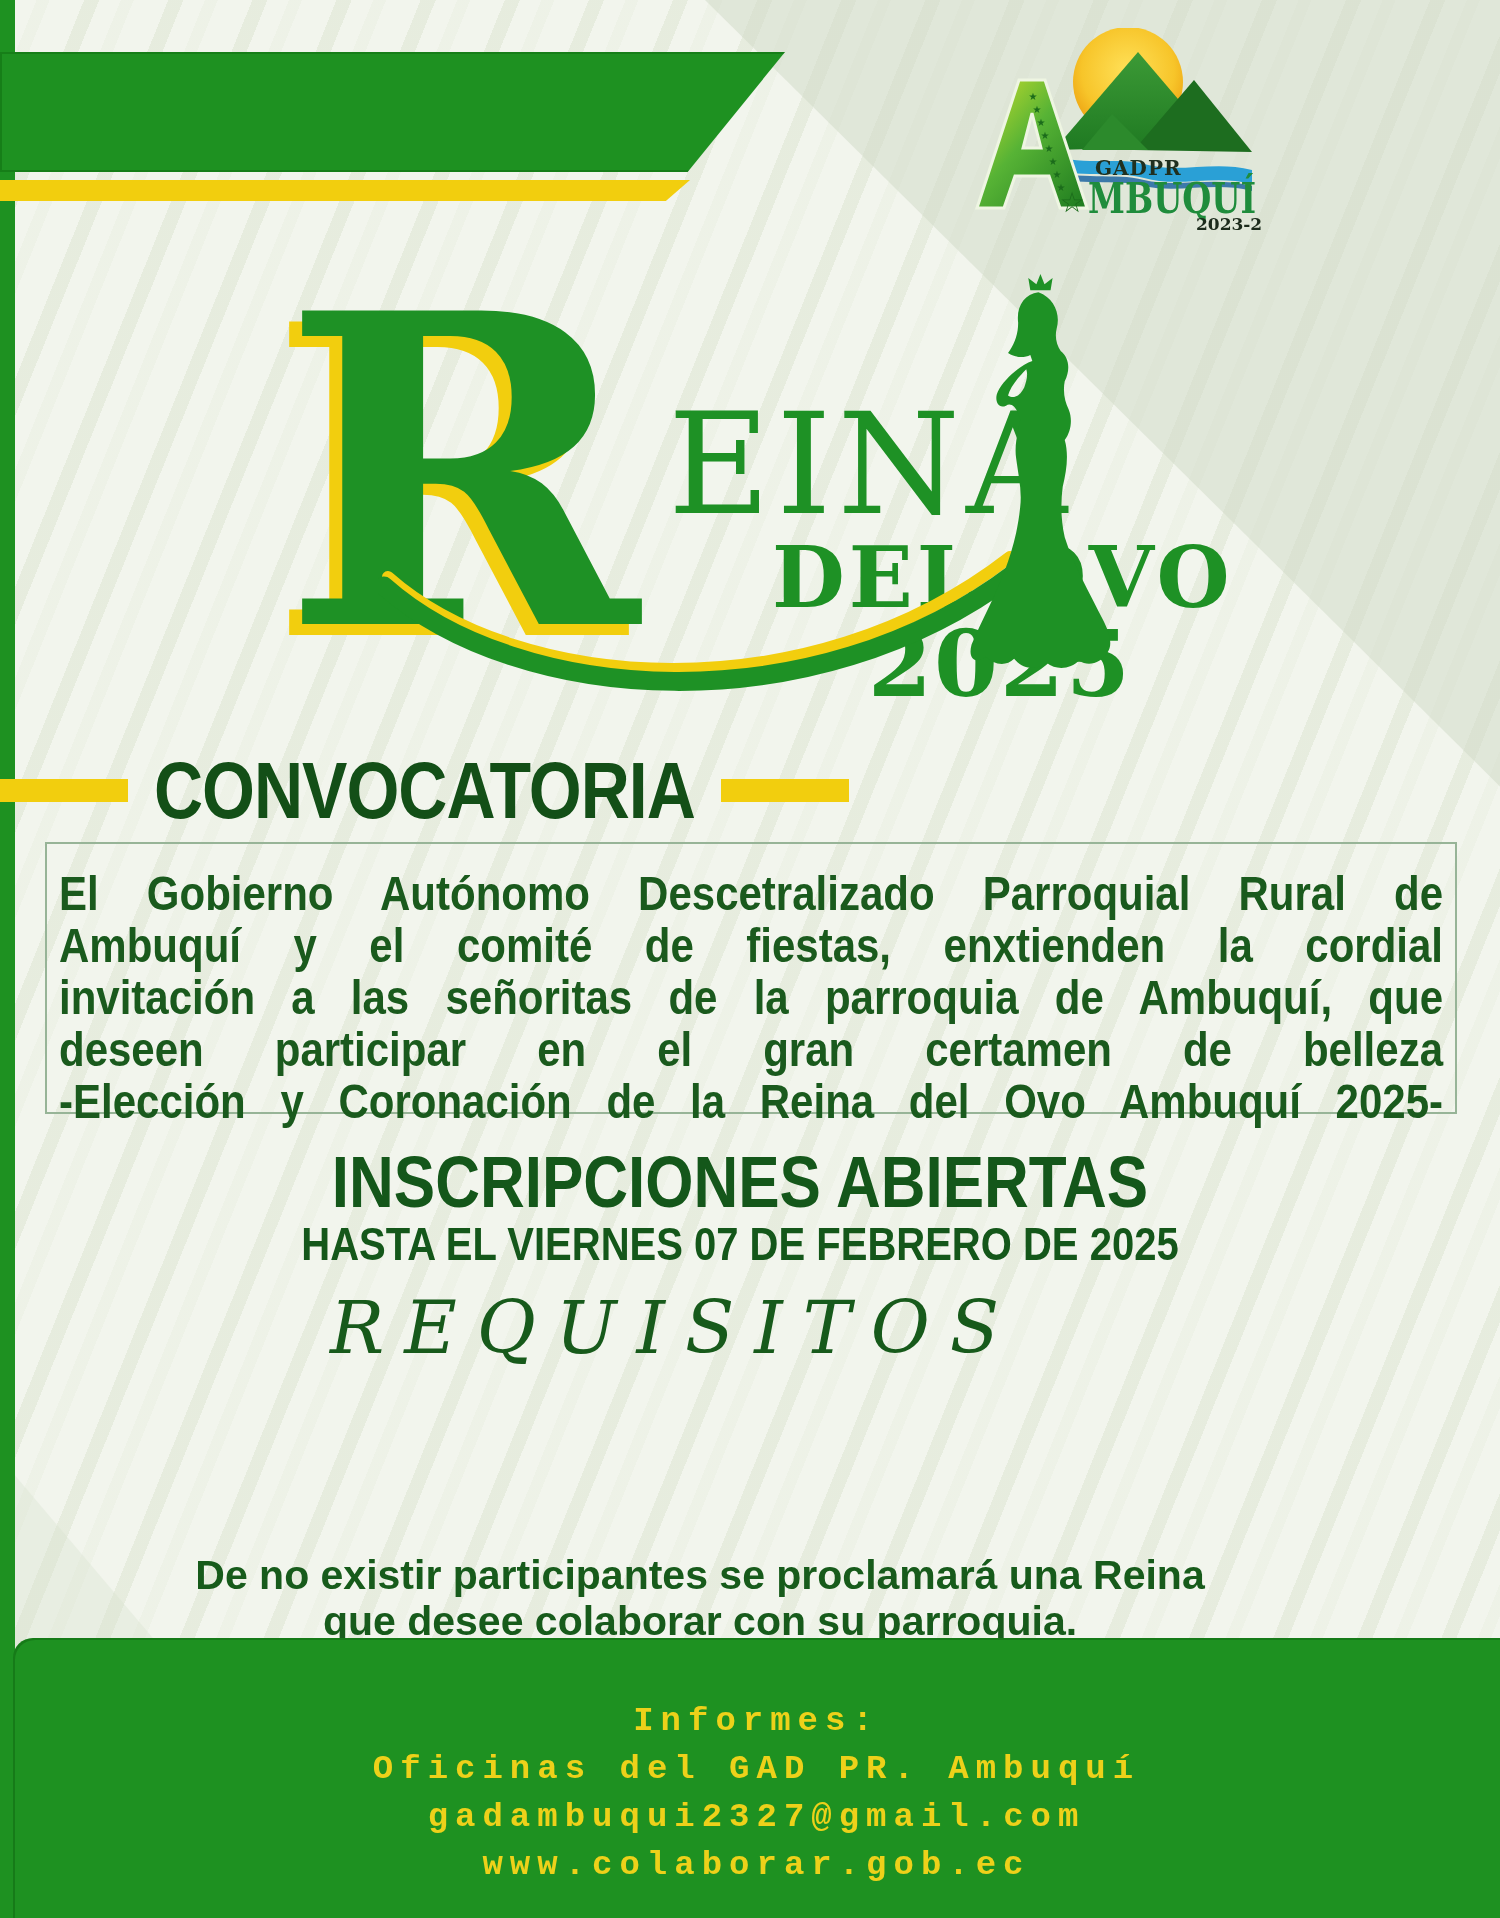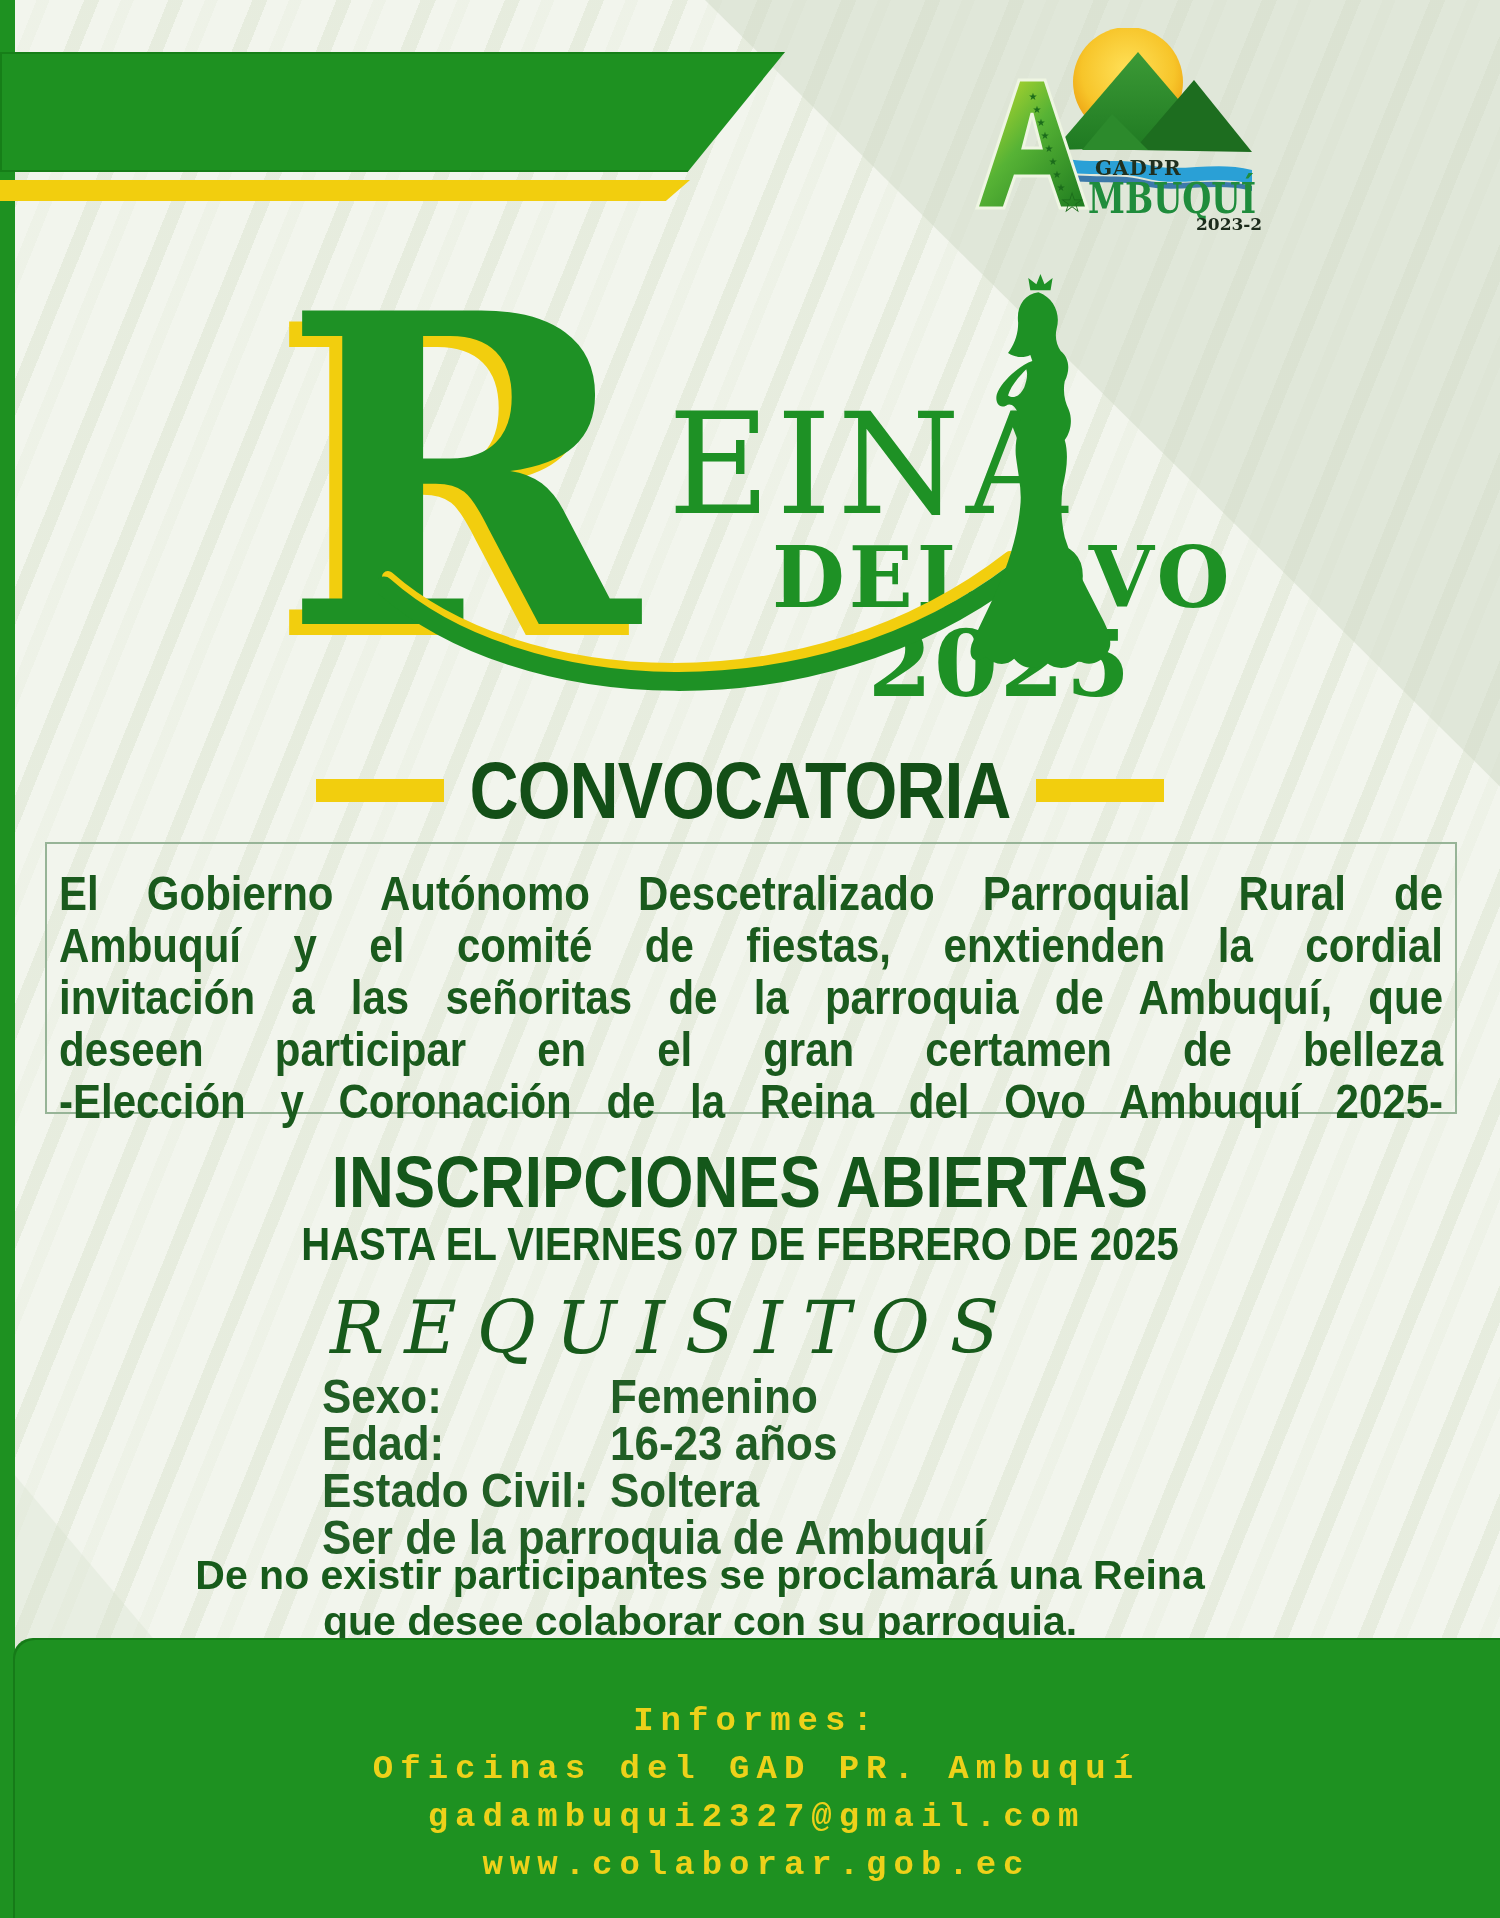--- a/index.html
+++ b/index.html
@@ -67,21 +67,21 @@
     position:absolute;left:868px;top:618px;
     font-family:"DejaVu Serif",serif;font-weight:700;
     font-size:92px;line-height:1;color:#1e9125;letter-spacing:2px;
   }
   .hero-swoosh{position:absolute;left:378px;top:542px;width:650px;height:185px;}
   .hero-queen{position:absolute;left:958px;top:272px;width:175px;height:405px;}
 
   
   .conv-heading{
     position:absolute;left:0;top:748px;width:1480px;height:84px;
-    display:flex;align-items:center;justify-content:center;gap:26px;
+    display:flex;align-items:center;justify-content:flex-start;gap:26px;
   }
   .conv-dash{width:128px;height:23px;background:#f2ce0e;}
   .conv-title{
     font-weight:700;font-size:68px;color:#134f17;letter-spacing:-1px;
     transform:scaleY(1.18);transform-origin:center;
   }
   
   .announce-box{
     position:absolute;left:45px;top:842px;width:1412px;height:272px;
     border:2px solid #97b497;box-sizing:border-box;
@@ -250,38 +250,20 @@
     <div class="announce-line">Ambuquí y el comité de fiestas, enxtienden la cordial</div>
     <div class="announce-line">invitación a las señoritas de la parroquia de Ambuquí, que</div>
     <div class="announce-line">deseen participar en el gran certamen de belleza</div>
     <div class="announce-line">-Elección y Coronación de la Reina del Ovo Ambuquí 2025-</div>
   </div>
 
   <div class="insc-title">INSCRIPCIONES ABIERTAS</div>
   <div class="insc-deadline">HASTA EL VIERNES 07 DE FEBRERO DE 2025</div>
 
   <div class="req-heading">REQUISITOS</div>
-  <div class="req-list">
-    <div class="req-row">
-      <span class="req-label">Sexo:</span>
-      <span class="req-value">Femenino</span>
-    </div>
-    <div class="req-row">
-      <span class="req-label">Edad:</span>
-      <span class="req-value">16-23 años</span>
-    </div>
-    <div class="req-row">
-      <span class="req-label">Estado Civil:</span>
-      <span class="req-value">Soltera</span>
-    </div>
-    <div class="req-row full">
-      <span class="req-label">Ser de la parroquia de Ambuquí</span>
-      <span class="req-value"></span>
-    </div>
-  </div>
 
   <div class="note">
     <div class="note-line">De no existir participantes se proclamará una Reina</div>
     <div class="note-line">que desee colaborar con su parroquia.</div>
   </div>
 
   <div class="footer">
     <div class="footer-line">Informes:</div>
     <div class="footer-line">Oficinas del GAD PR. Ambuquí</div>
     <div class="footer-line">gadambuqui2327@gmail.com</div>

